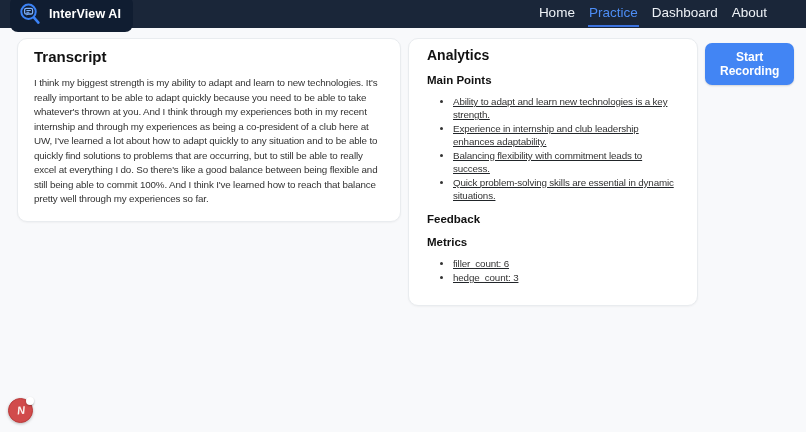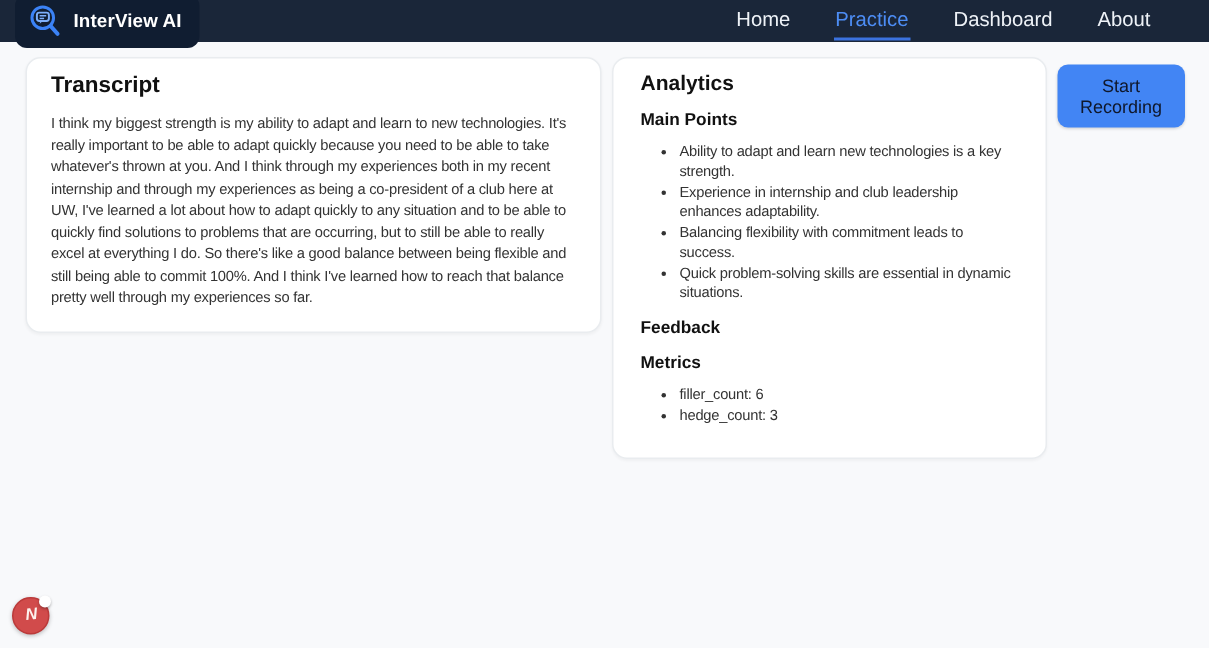--- a/index.html
+++ b/index.html
@@ -31,21 +31,21 @@
   .brand-name {
     color: #ffffff;
     font-size: 12.5px;
     font-weight: 700;
     letter-spacing: 0.1px;
     white-space: nowrap;
   }
   .main-nav {
     display: flex;
     align-items: center;
-    gap: 28px;
+    gap: 12px;
   }
   .nav-link {
     color: #eef2f7;
     font-size: 13.5px;
     font-weight: 500;
     text-decoration: none;
     padding: 4px 1px 5px;
     border-bottom: 2px solid transparent;
     cursor: pointer;
   }
@@ -98,44 +98,46 @@
   .analytics-card h3 {
     font-size: 11.5px;
     font-weight: 700;
     color: #111;
     margin: 11px 0 9px;
   }
   .analytics-card ul {
     margin: 0;
     padding-left: 26px;
     list-style: disc;
+    text-decoration: underline;
   }
   .analytics-card li {
     font-size: 9.8px;
     line-height: 13px;
     letter-spacing: -0.15px;
     color: #333;
     margin-bottom: 1px;
   }
 
   .recording-area {
     margin-left: auto;
   }
   .start-recording-btn {
     display: block;
     background: #4285f4;
-    color: #0f172a;
+    color: #ffffff;
     border: none;
     border-radius: 7px;
     font-family: inherit;
     font-size: 12px;
     padding: 7px 15px;
     margin-top: 5px;
     cursor: pointer;
     box-shadow: 0 1px 2px rgba(0,0,0,0.15);
+    font-weight: bold;
   }
 
   
   .notification-badge {
     position: fixed;
     left: 8px;
     bottom: 9px;
     width: 25px;
     height: 25px;
     background: #d14b4b;

